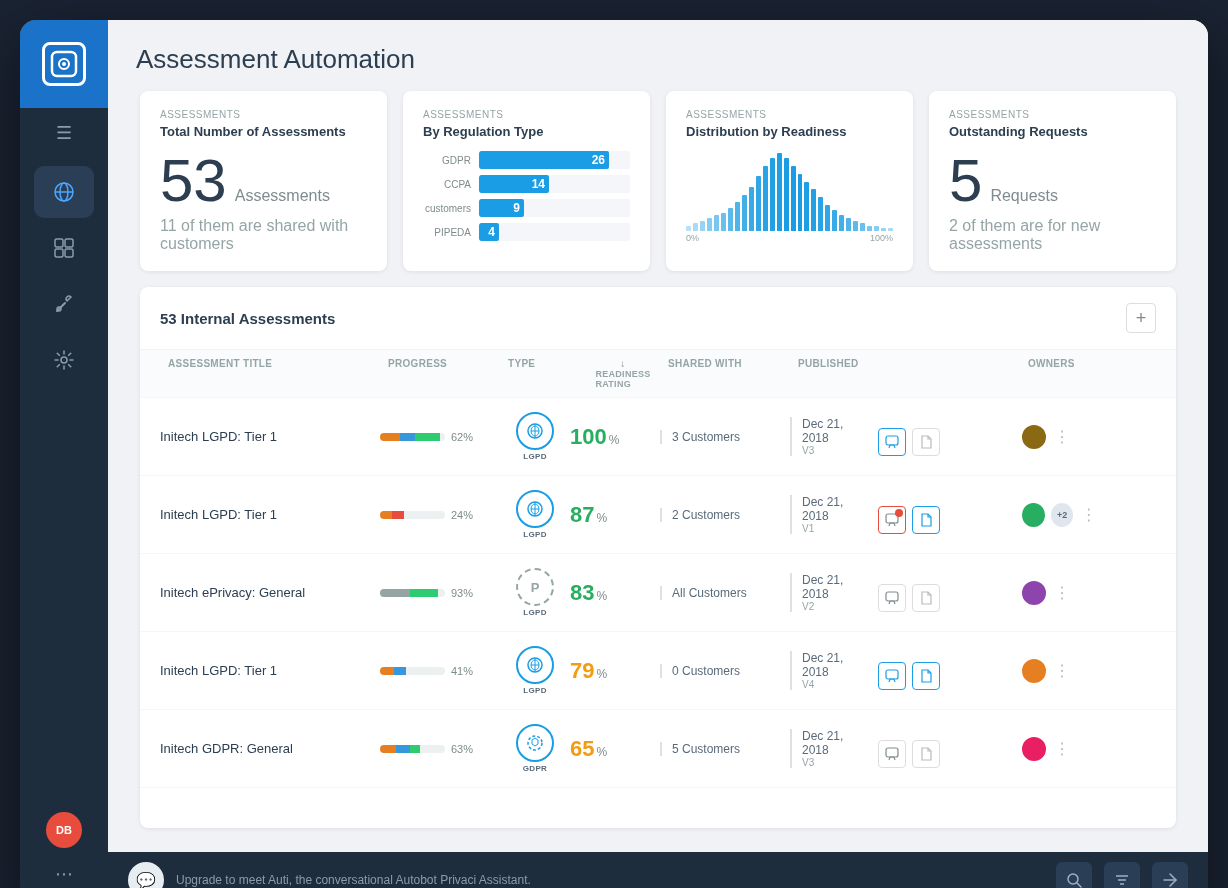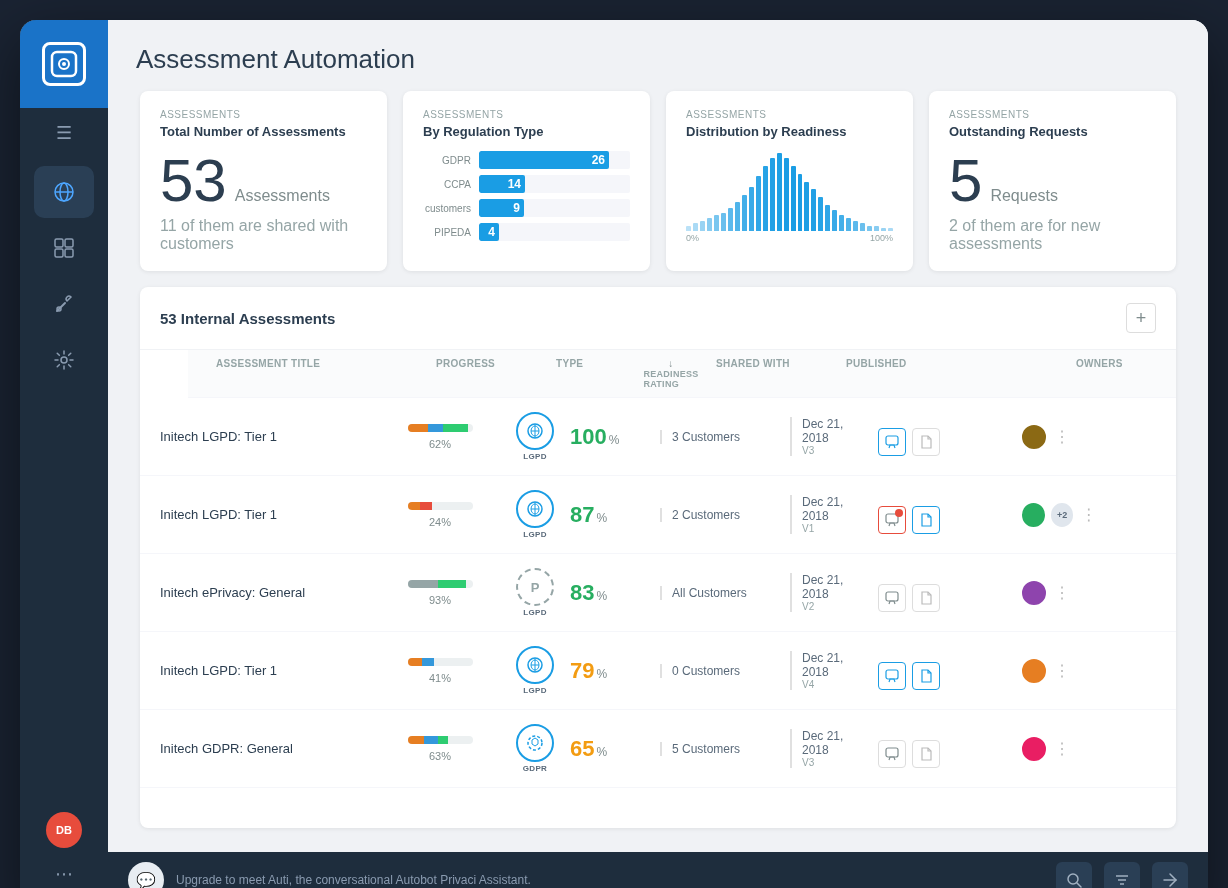--- a/index.html
+++ b/index.html
@@ -274,21 +274,20 @@
       color: #7f8c8d;
       font-size: 18px;
       background: white;
     }
     .col-headers {
       display: grid;
       grid-template-columns: 220px 120px 70px 90px 130px 150px 80px 80px;
       padding: 8px 28px;
       border-bottom: 1px solid #f5f6fa;
       background: #fafbfc;
-      margin-left: 48px;
     }
     .col-header {
       font-size: 10px;
       color: #95a5a6;
       text-transform: uppercase;
       letter-spacing: 0.3px;
       font-weight: 600;
     }
     .col-header.readiness {
       display: flex;
@@ -314,21 +313,20 @@
     .row-title {
       font-size: 13px;
       color: #2c3e50;
       font-weight: 500;
     }
     
     .progress-cell {
       display: flex;
       align-items: center;
       gap: 6px;
-      flex-direction: column;
     }
     .progress-bar {
       width: 65px;
       height: 8px;
       background: #ecf0f1;
       border-radius: 4px;
       overflow: hidden;
       display: flex;
     }
     .progress-segment {
@@ -594,21 +592,21 @@
     <span class="bar-label">GDPR</span>
     <div class="bar-track">
       <div class="bar-fill" style="width:130px">
         <span class="bar-value">26</span>
       </div>
     </div>
   </div>
             <div class="bar-row">
     <span class="bar-label">CCPA</span>
     <div class="bar-track">
-      <div class="bar-fill" style="width:46px">
+      <div class="bar-fill" style="width:70px">
         <span class="bar-value">14</span>
       </div>
     </div>
   </div>
             <div class="bar-row">
     <span class="bar-label">customers</span>
     <div class="bar-track">
       <div class="bar-fill" style="width:45px">
         <span class="bar-value">9</span>
       </div>

